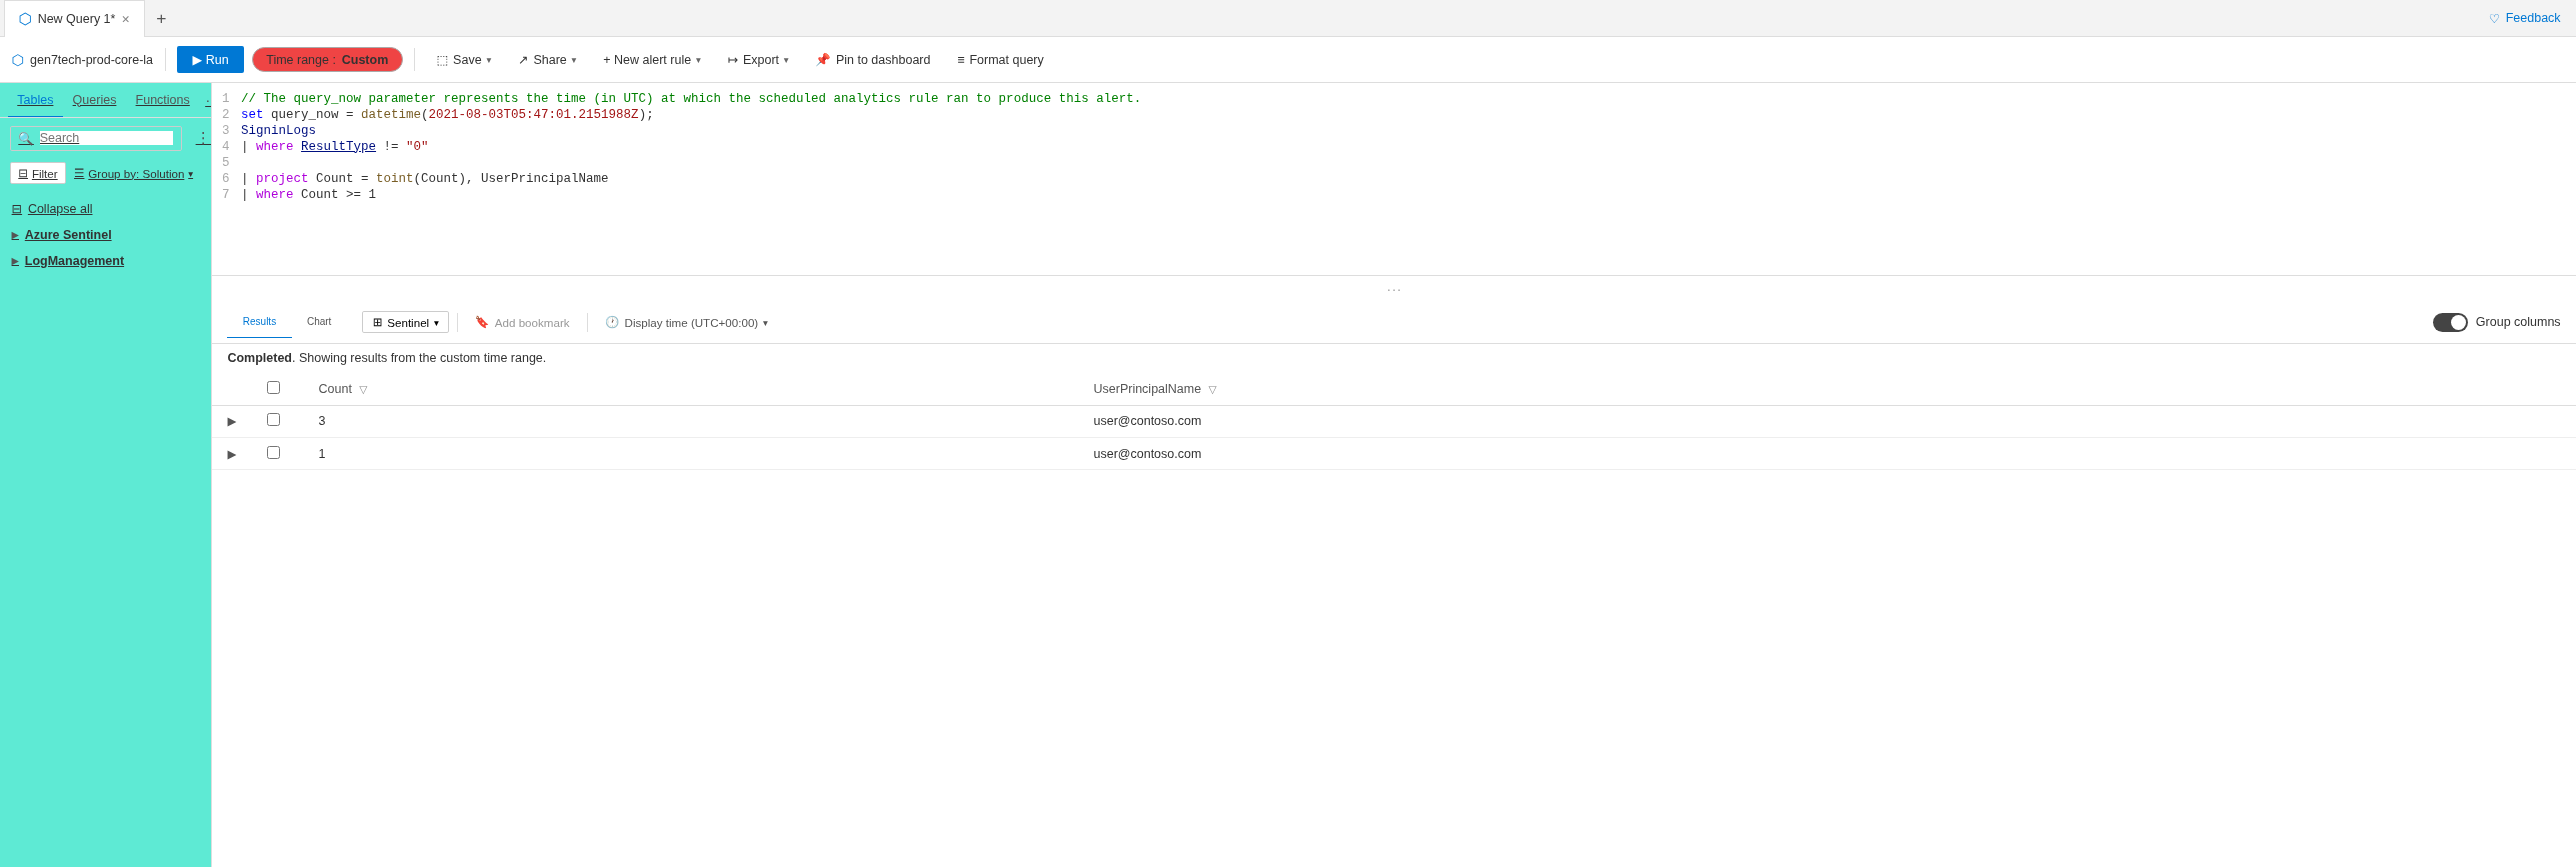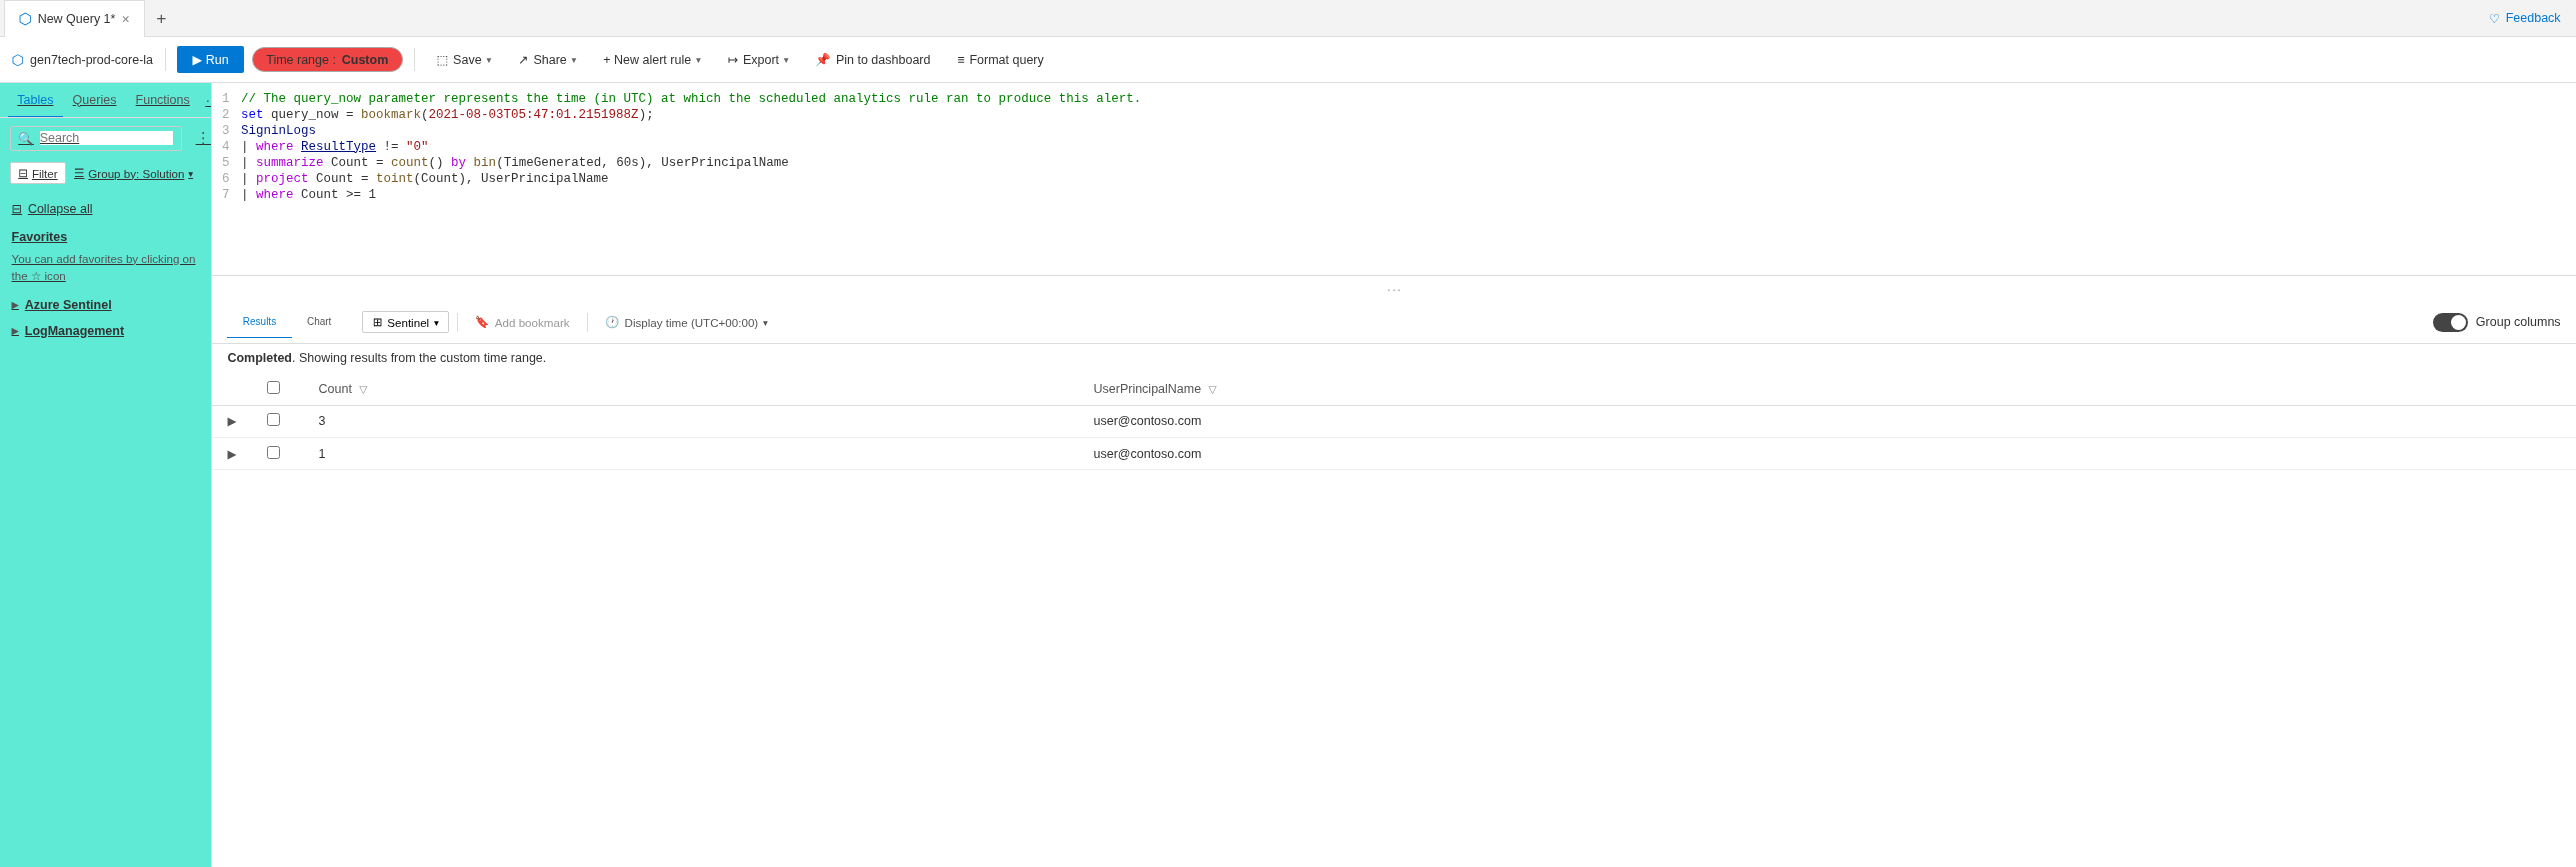--- a/index.html
+++ b/index.html
@@ -254,24 +254,20 @@
         <span style="font-size:9.6px;">▾</span>
       </button>
     </div>
 
     <div class="sidebar-content">
       <div class="collapse-all-row">
         <span>⊟</span>
         <span>Collapse all</span>
       </div>
 
-      <div class="favorites-section">
-        <div class="favorites-title">Favorites</div>
-        <div class="favorites-hint">You can add favorites by clicking on the ☆ icon</div>
-      </div>
 
       <div class="tree-item">
         <span class="tree-chevron">▶</span>
         <span class="tree-label">Azure Sentinel</span>
       </div>
 
       <div class="tree-item">
         <span class="tree-chevron">▶</span>
         <span class="tree-label">LogManagement</span>
       </div>
@@ -282,36 +278,35 @@
 
     <div class="query-editor">
 
       <div class="line">
         <span class="line-num">1</span>
         <span class="line-code kw-comment">// The query_now parameter represents the time (in UTC) at which the scheduled analytics rule ran to produce this alert.</span>
       </div>
 
       <div class="line">
         <span class="line-num">2</span>
-        <span class="line-code"><span style="color:#0000ff;">set</span> query_now = <span style="color:#795E26;">bookmark</span>(<span style="color:#a31515;">2021-08-03T05:47:01.2151988Z</span>);</span>
+        <span class="line-code"><span style="color:#0000ff;">set</span> query_now = <span style="color:#795E26;">datetime</span>(<span style="color:#a31515;">2021-08-03T05:47:01.2151988Z</span>);</span>
       </div>
 
       <div class="line">
         <span class="line-num">3</span>
         <span class="line-code"><span style="color:#001080;">SigninLogs</span></span>
       </div>
 
       <div class="line">
         <span class="line-num">4</span>
         <span class="line-code">| <span style="color:#AF00DB;">where</span> <span style="color:#001080;text-decoration:underline;">ResultType</span> != <span style="color:#a31515;">"0"</span></span>
       </div>
 
       <div class="line">
         <span class="line-num">5</span>
-        <span class="line-code">| <span style="color:#AF00DB;">summarize</span> Count = <span style="color:#795E26;">count</span>() <span style="color:#AF00DB;">by</span> <span style="color:#795E26;">bin</span>(TimeGenerated, 60s), UserPrincipalName</span>
       </div>
 
       <div class="line">
         <span class="line-num">6</span>
         <span class="line-code">| <span style="color:#AF00DB;">project</span> Count = <span style="color:#795E26;">toint</span>(Count), UserPrincipalName</span>
       </div>
 
       <div class="line">
         <span class="line-num">7</span>
         <span class="line-code">| <span style="color:#AF00DB;">where</span> Count &gt;= 1</span>

